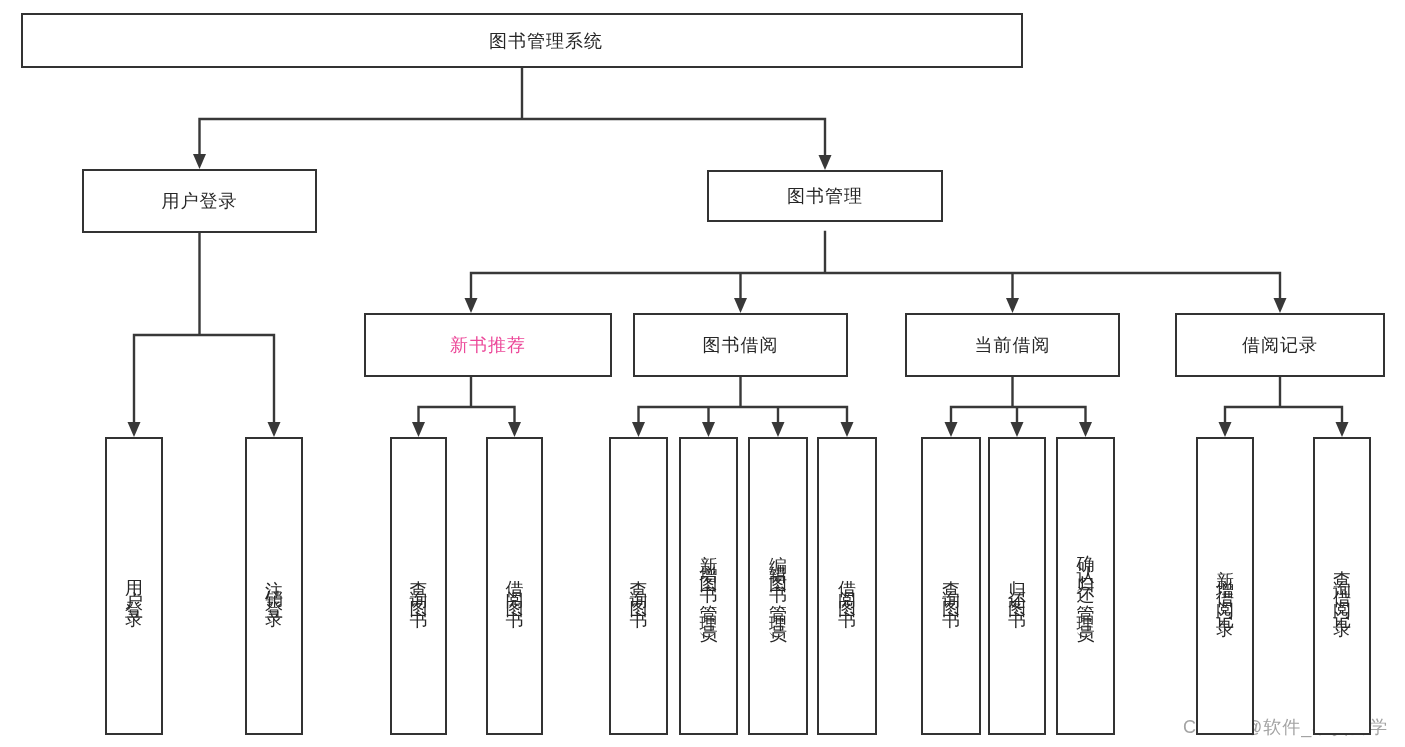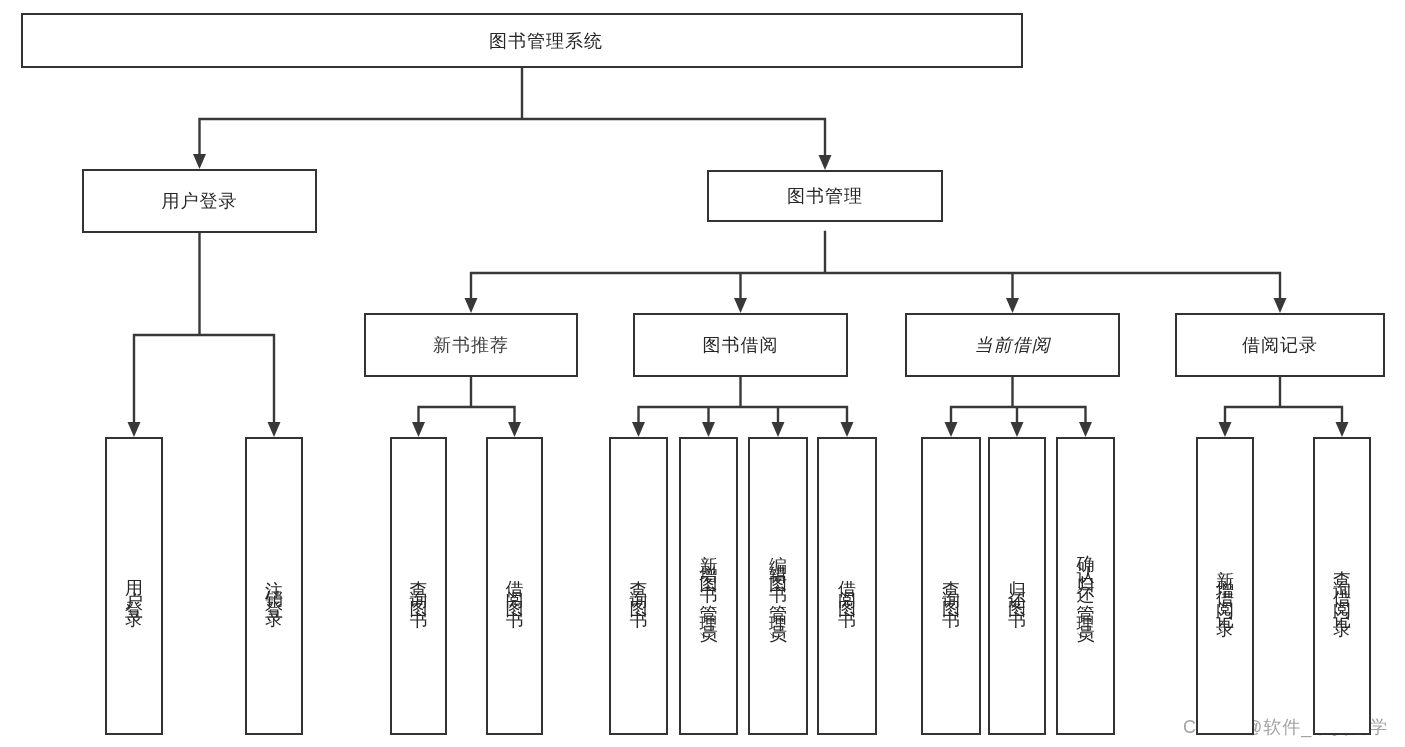--- a/index.html
+++ b/index.html
@@ -79,27 +79,27 @@
   <div id="watermark">CSDN @软件_小贺同学</div>
 <div class="node h" style="left: 21px; top: 13px; width: 1002px; height: 55px; border-color: rgb(51, 51, 51); color: rgb(38, 38, 38); padding-left: 48px;">
       <span class="lbl">图书管理系统</span>
     </div>
     <div class="node h" style="left: 82px; top: 169px; width: 235px; height: 64px; border-color: rgb(51, 51, 51); color: rgb(38, 38, 38);">
       <span class="lbl">用户登录</span>
     </div>
     <div class="node h" style="left: 707px; top: 170px; width: 236px; height: 52px; border-color: rgb(51, 51, 51); color: rgb(38, 38, 38);">
       <span class="lbl">图书管理</span>
     </div>
-    <div class="node h" style="left: 364px; top: 313px; width: 214px; height: 64px; border-color: rgb(51, 51, 51); color: #404040;">
+    <div class="node h" style="left: 364px; top: 313px; width: 248px; height: 64px; border-color: rgb(51, 51, 51); color: #ec4899;">
       <span class="lbl">新书推荐</span>
     </div>
     <div class="node h" style="left: 633px; top: 313px; width: 215px; height: 64px; border-color: rgb(51, 51, 51); color: rgb(38, 38, 38); text-align: center;">
       <span class="lbl">图书借阅</span>
     </div>
-    <div class="node h" style="left: 905px; top: 313px; width: 215px; height: 64px; border-color: rgb(51, 51, 51); color: rgb(38, 38, 38); font-style: italic;">
+    <div class="node h" style="left: 905px; top: 313px; width: 215px; height: 64px; border-color: rgb(51, 51, 51); color: rgb(38, 38, 38);">
       <span class="lbl">当前借阅</span>
     </div>
     <div class="node h" style="left: 1175px; top: 313px; width: 210px; height: 64px; border-color: rgb(51, 51, 51); color: rgb(38, 38, 38);">
       <span class="lbl">借阅记录</span>
     </div>
     <div class="node v" style="left: 105px; top: 437px; width: 58px; height: 298px; border-color: rgb(51, 51, 51); color: rgb(38, 38, 38);">
       <span class="lbl">用户登录</span>
     </div>
     <div class="node v" style="left: 245px; top: 437px; width: 58px; height: 298px; border-color: rgb(51, 51, 51); color: rgb(38, 38, 38);">
       <span class="lbl">注销登录</span>

